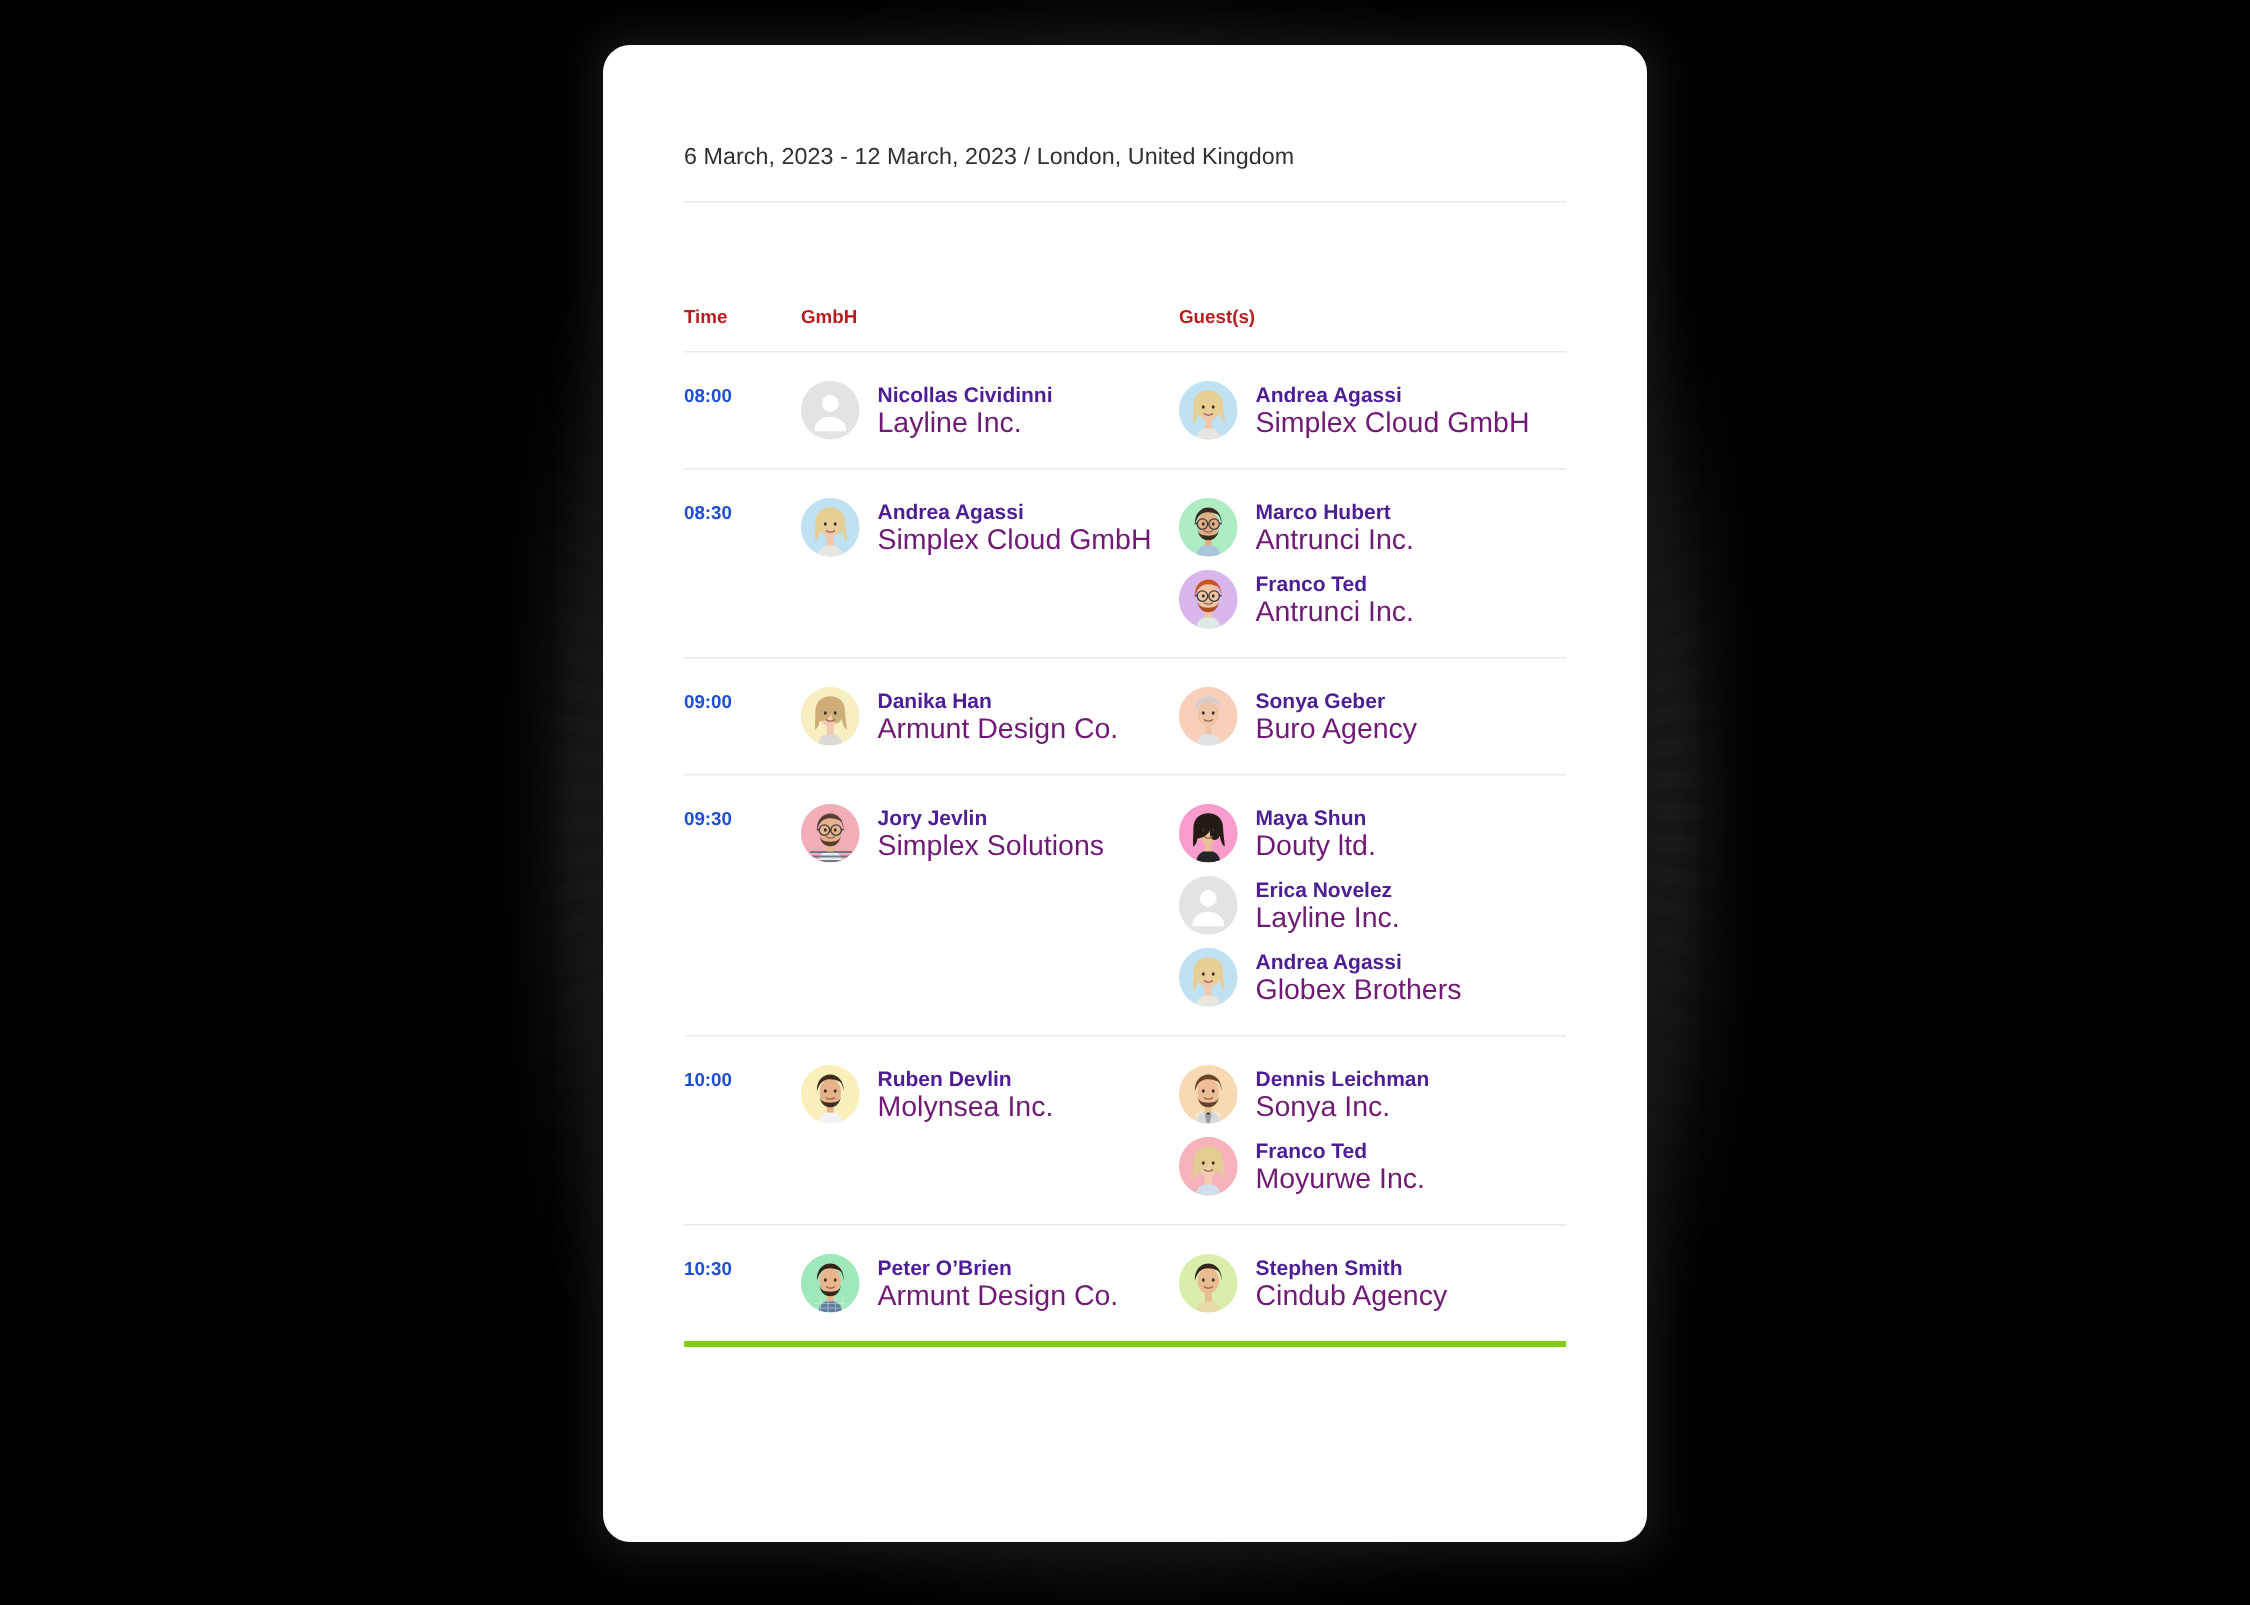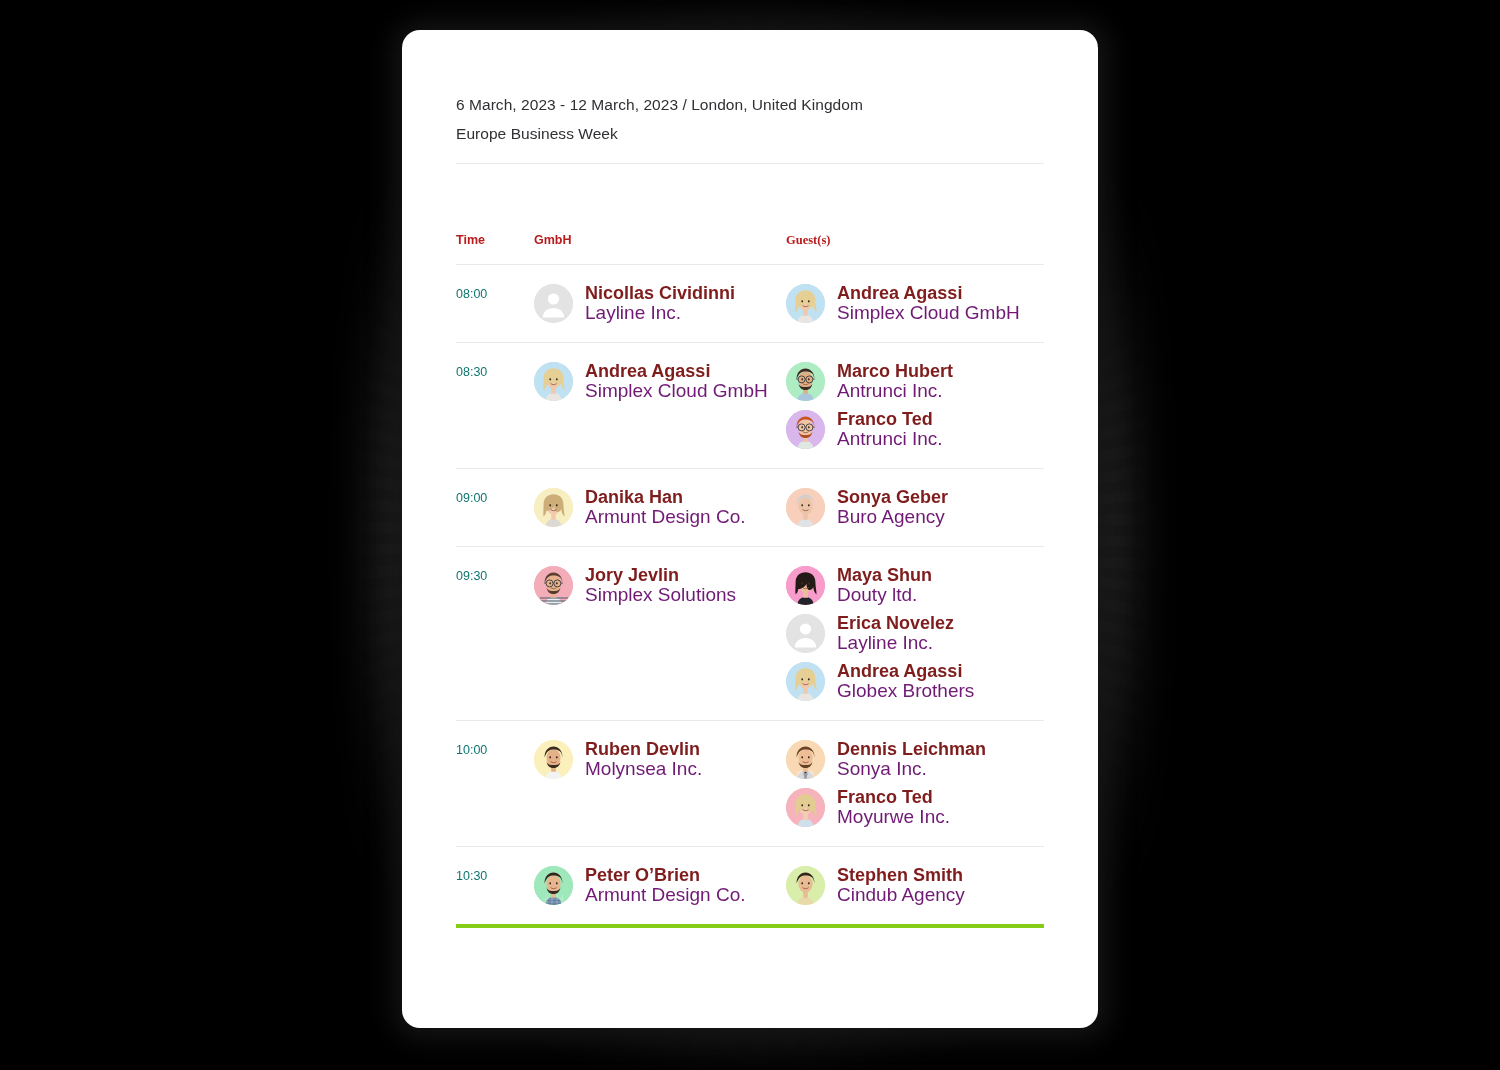--- a/index.html
+++ b/index.html
@@ -110,36 +110,36 @@
   .schedule-table th {
     text-align: left;
     font-size: 12.5px;
     font-weight: 700;
     color: #b91c1c;
     padding: 0 0 16px 0;
     vertical-align: top;
   }
   .col-time  { width: 78px; }
   .col-host  { width: 252px; }
-  .col-guest { width: auto; font-family: Liberation Serif, serif; }
+  .col-guest { width: auto; }
 
   .schedule-table tbody tr {
     border-top: 1px solid #e9e9ea;
   }
   .schedule-table tbody tr:last-child {
     border-bottom: 4px solid #84cc16;
   }
   .schedule-table td {
     padding: 19px 0 19px 0;
     vertical-align: top;
   }
   .cell-time {
     font-size: 12.5px;
-    font-weight: 400;
-    color: #0f766e;
+    font-weight: 700;
+    color: #1d4ed8;
     padding-top: 22px !important;
   }
 
   
   .person {
     display: flex;
     align-items: center;
     gap: 12px;
     margin-bottom: 9px;
   }
@@ -151,23 +151,23 @@
     height: 39px;
     min-width: 39px;
     border-radius: 50%;
     overflow: hidden;
     background: #e3e3e3;
   }
   .avatar svg { display: block; width: 39px; height: 39px; }
 
   .person-text { display: flex; flex-direction: column; justify-content: center; }
   .person-name {
-    font-size: 18px;
+    font-size: 14px;
     font-weight: 700;
-    color: #7f1d1d;
+    color: #4c1d95;
     line-height: 19px;
     white-space: nowrap;
   }
   .person-org {
     font-size: 19px;
     font-weight: 400;
     color: #701a75;
     line-height: 20px;
     white-space: nowrap;
   }
@@ -179,21 +179,20 @@
 
   <div class="shadow-halo"></div>
   <div class="shadow-noise"></div>
   <div class="shadow-inner"></div>
 
   <div class="card">
     <div class="card-inner">
 
       <div class="meta-block">
         <div class="meta-line">6 March, 2023 - 12 March, 2023 / London, United Kingdom</div>
-        <div class="meta-line">Europe Business Week</div>
       </div>
 
 
       <table class="schedule-table">
         <thead>
           <tr>
             <th class="col-time">Time</th>
             <th class="col-host">GmbH</th>
             <th class="col-guest">Guest(s)</th>
           </tr>

